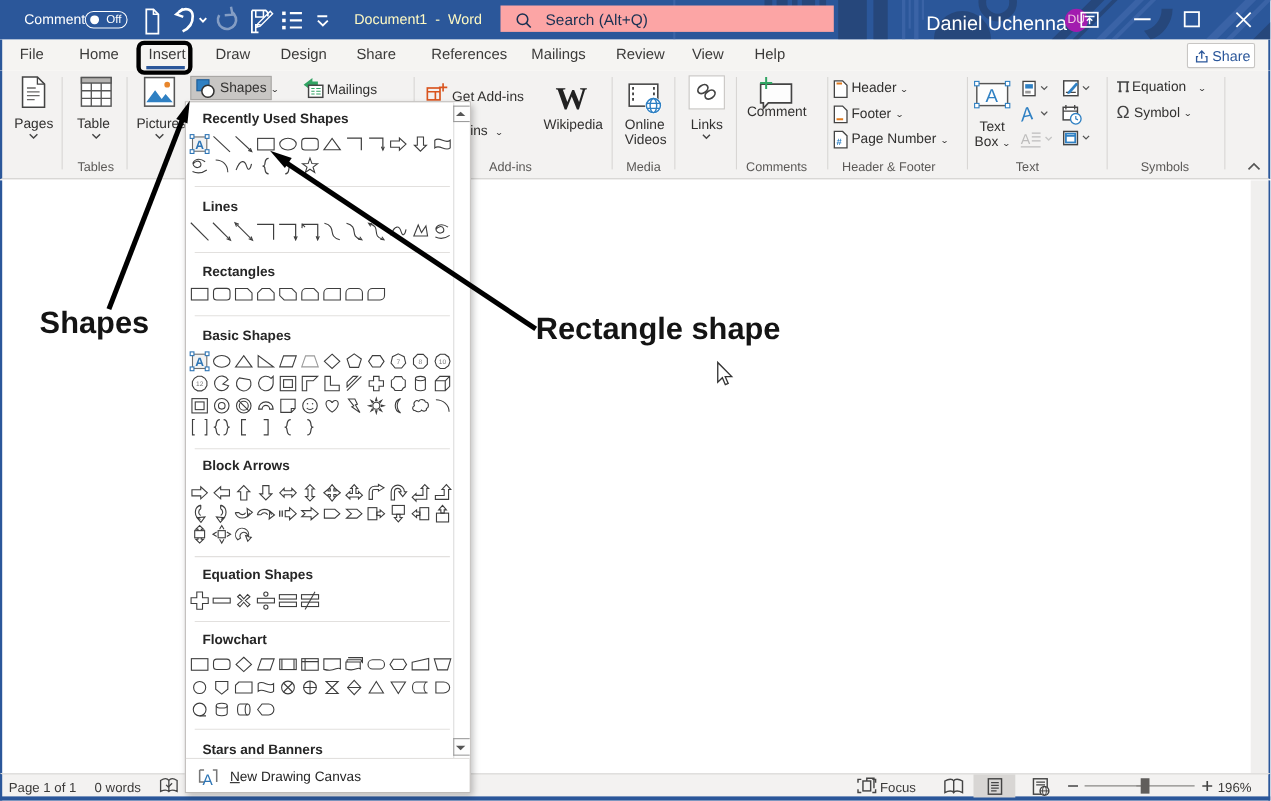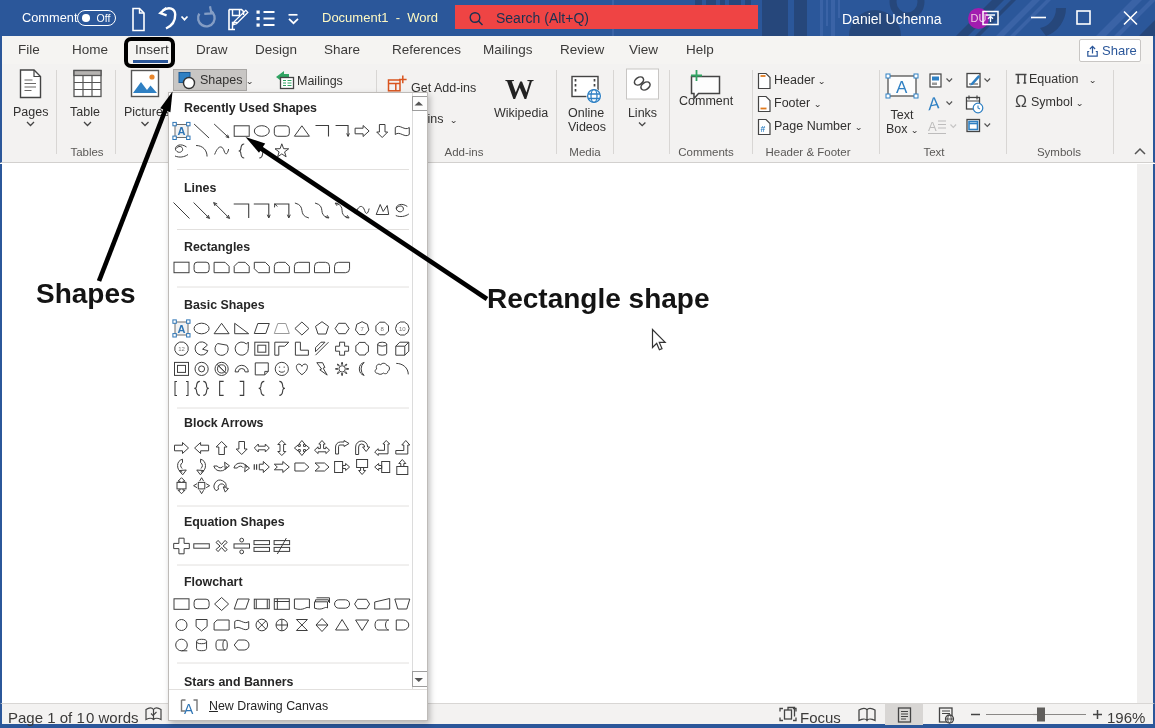--- a/index.html
+++ b/index.html
@@ -4,42 +4,42 @@
 html,body{width:1155px;height:728px;overflow:hidden;font-family:"Liberation Sans",sans-serif}
 body{position:relative;background:#fff}
 .abs{position:absolute}
 
 #titlebar{position:absolute;left:0;top:0;width:1155px;height:36px;background:#2b579a;overflow:hidden;color:#fff}
 #autosave{position:absolute;left:22px;top:10px;font-size:12.8px;color:#fff}
 #aspill{position:absolute;left:77px;top:9.5px;width:39px;height:16px;border:1.2px solid #fff;border-radius:8.5px}
 #aspill .dot{position:absolute;left:4px;top:3.6px;width:7.6px;height:7.6px;border-radius:50%;background:#fff}
 #aspill .lbl{position:absolute;left:18.5px;top:1.8px;font-size:10.5px;color:#fff}
 #doctitle{position:absolute;left:322px;top:10px;font-size:13px;color:#fef9c3}
-#searchbox{position:absolute;left:455px;top:5px;width:303px;height:24px;background:#ef4444;color:#1a3152;font-size:14px}
+#searchbox{position:absolute;left:455px;top:5px;width:303px;height:24px;background:#fca5a5;color:#1a3152;font-size:14px}
 #searchbox span{position:absolute;left:41px;top:5px}
-#username{position:absolute;left:842px;top:10.5px;font-size:14px}
+#username{position:absolute;left:842px;top:10.5px;font-size:18px}
 #avatar{position:absolute;left:968px;top:7.5px;width:21px;height:21px;border-radius:50%;background:#a21caf;color:#eec9e0;font-size:11px;text-align:center;line-height:21px}
 
 #tabrow{position:absolute;left:0;top:36px;width:1155px;height:28px;background:#f5f4f2;border-left:2px solid #2b579a;border-right:2px solid #2b579a}
 .tab{position:absolute;top:0;height:28px;font-size:13.5px;color:#3b3a39;line-height:27px}
 #sharebtn{position:absolute;right:12px;top:3px;width:62px;height:23px;border:1px solid #c8c6c4;background:#fff;border-radius:2px;font-size:13px;color:#2b579a}
 #insbox{position:absolute;left:124px;top:37px;width:51px;height:31px;border:4px solid #000;border-radius:7px;z-index:6}
 #insunder{position:absolute;left:133px;top:59.5px;width:35px;height:3.5px;background:#2b579a;z-index:5}
 
 #ribbon{position:absolute;left:0;top:64px;width:1155px;height:99px;background:#f3f2f1;border-left:2px solid #2b579a;border-right:2px solid #2b579a;border-bottom:1px solid #d2d0ce}
 .rdiv{position:absolute;width:1px;height:84px;background:#d8d6d4;top:6px}
 .glabel{position:absolute;top:82px;font-size:11.5px;color:#5a5856;width:160px;text-align:center}
 .btxt{position:absolute;font-size:12.5px;color:#323130;white-space:nowrap}
 .chev{display:inline-block;transform:scale(1.1,0.85)}
 
 #docarea{position:absolute;left:0px;top:164px;width:1155px;height:539px;background:#fff;border-left:2px solid #2b579a;border-right:2px solid #2b579a}
 #docscroll{position:absolute;left:1137px;top:164px;width:16px;height:539px;background:#f0efee}
 
 #statusbar{position:absolute;left:0;top:703px;width:1155px;height:25px;background:#f3f2f1;border:2px solid #2b579a;border-bottom:4px solid #2b579a;border-top:1px solid #d8d6d4;font-size:12px;color:#444}
-.sitem{position:absolute;top:5px;font-size:15px;color:#3b3a39}
+.sitem{position:absolute;top:5px;font-size:12px;color:#3b3a39}
 
 #shapespanel{position:absolute;left:168px;top:91.5px;width:260px;height:629px;background:#fff;border:1px solid #bebbb8;box-shadow:2px 3px 6px rgba(0,0,0,0.25)}
 
 #ann1{position:absolute;left:36px;top:277.5px;font-size:28px;font-weight:bold;color:#141414;letter-spacing:0px}
 #ann2{position:absolute;left:487px;top:282.5px;font-size:28px;font-weight:bold;color:#141414;letter-spacing:0px}
 #overlay{position:absolute;left:0;top:0;width:1155px;height:728px;pointer-events:none}
 </style></head>
 <body>
 <div id="titlebar">
  <svg id="titledecor" class="abs" style="left:0;top:0" width="1155" height="36">

